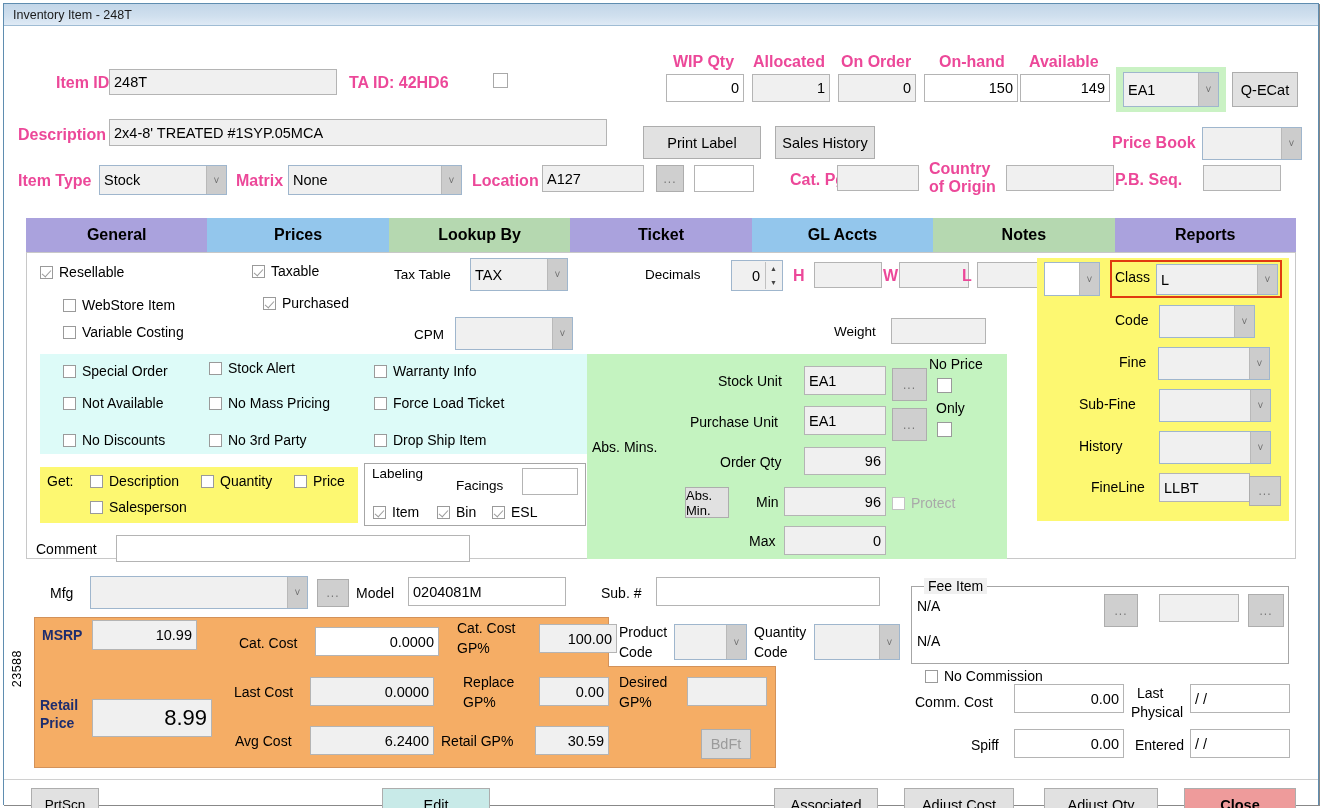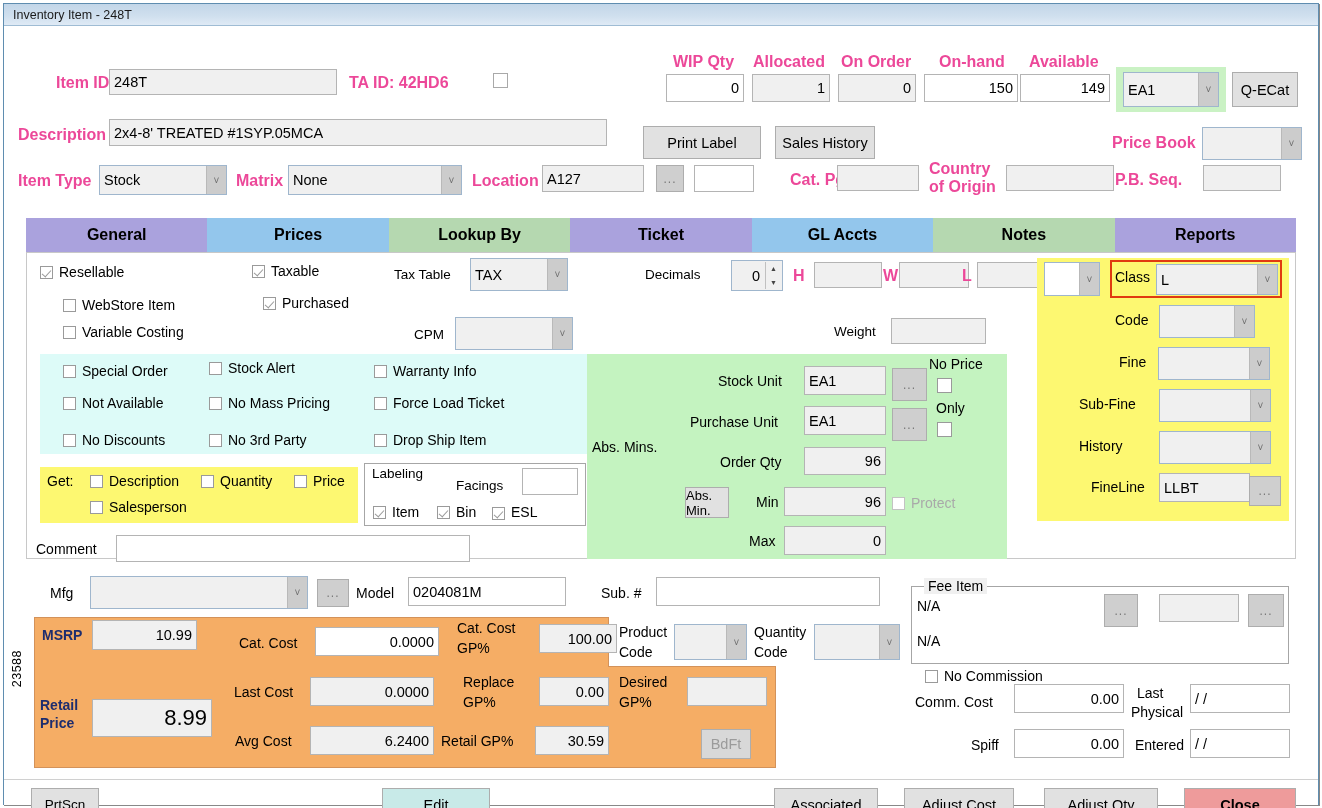--- a/index.html
+++ b/index.html
@@ -339,21 +339,21 @@
     <div class="lbl-s" style="position:absolute;left:452px;top:452px;">Facings</div>
     <div class="fld plain" style="position:absolute;left:518px;top:442px;width:56px;height:27px;"></div>
     <div class="cb" style="position:absolute;left:369px;top:478px;">
       <span class="box chk"></span>
       <span class="txt">Item</span>
     </div>
     <div class="cb" style="position:absolute;left:433px;top:478px;">
       <span class="box chk"></span>
       <span class="txt">Bin</span>
     </div>
-    <div class="cb" style="position:absolute;left:488px;top:478px;align-items:flex-end;">
+    <div class="cb" style="position:absolute;left:488px;top:478px;">
       <span class="box chk"></span>
       <span class="txt">ESL</span>
     </div>
 
     <div class="lbl-n" style="position:absolute;left:32px;top:515px;">Comment</div>
     <div class="fld plain" style="position:absolute;left:112px;top:509px;width:354px;height:27px;"></div>
 
     <div style="position:absolute;left:583px;top:328px;width:420px;height:205px;background:#c4f3c0;"></div>
     <div class="lbl-n" style="position:absolute;left:588px;top:413px;">Abs. Mins.</div>
 

